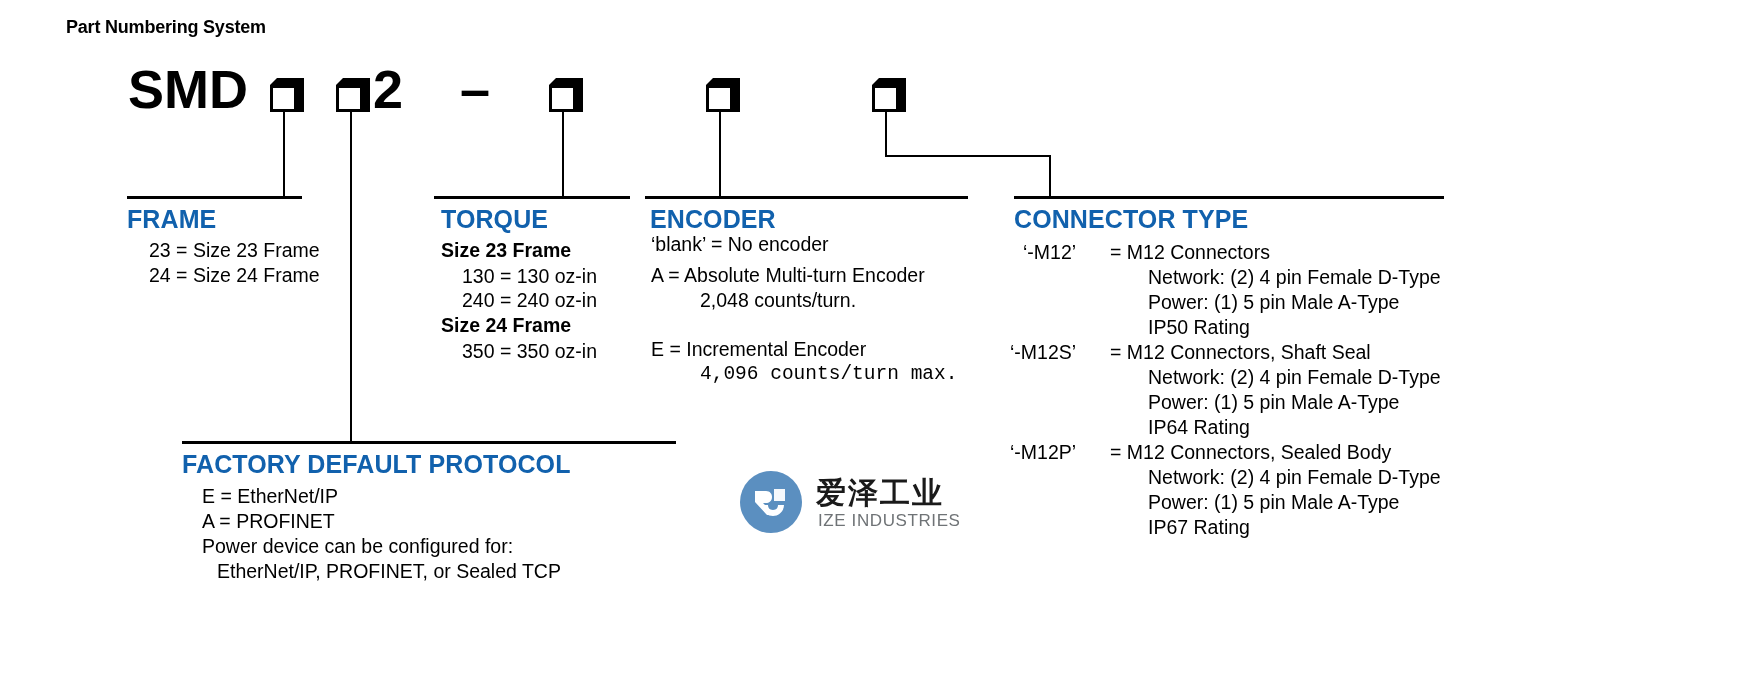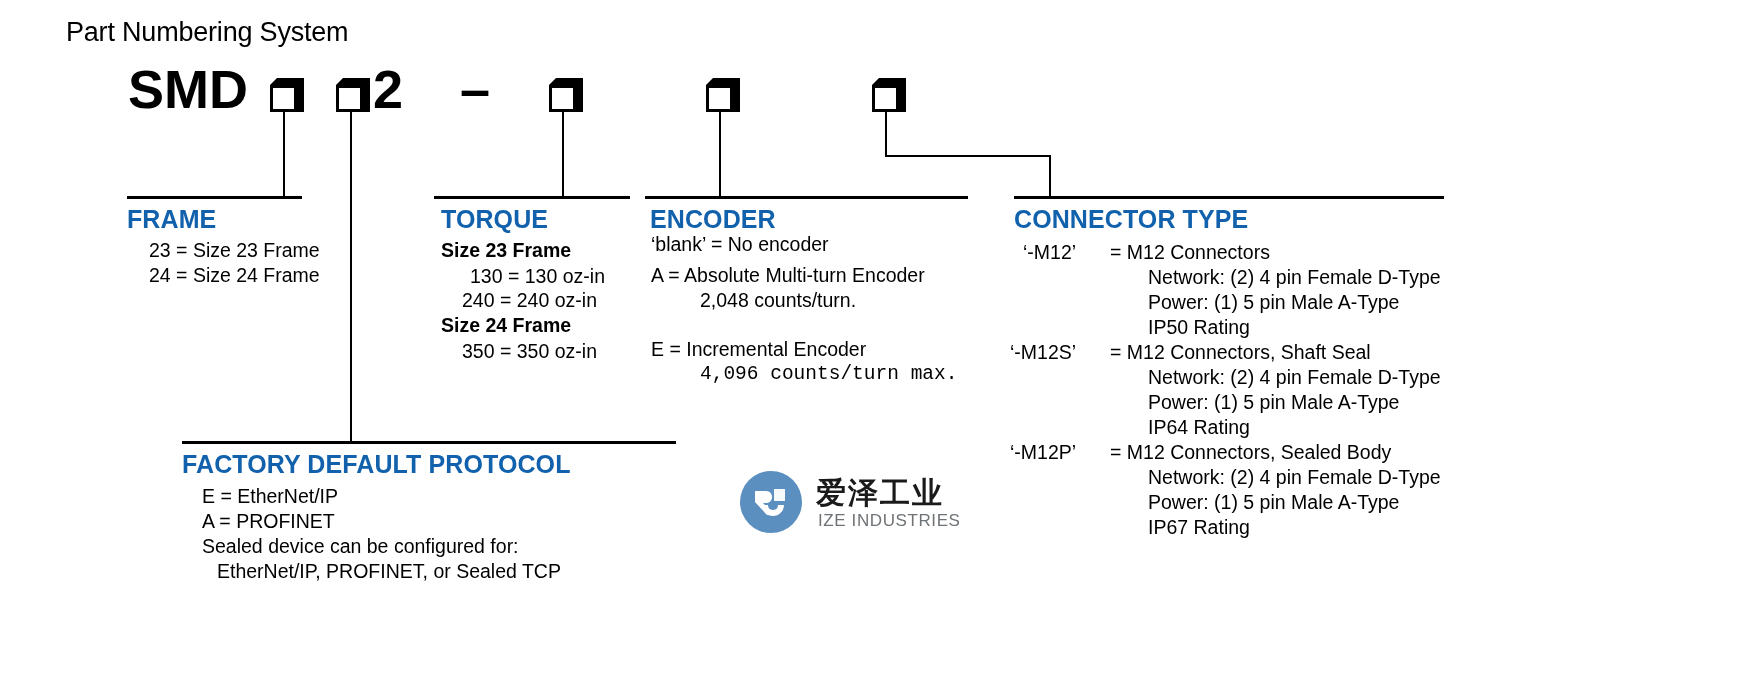--- a/index.html
+++ b/index.html
@@ -17,22 +17,22 @@
     height: 689px;
     overflow: hidden;
     background: #ffffff;
   }
 
   
   .title {
     position: absolute;
     left: 66px;
     top: 17px;
-    font-size: 27px;
-    font-weight: normal;
+    font-size: 18px;
+    font-weight: bold;
     letter-spacing: -0.2px;
     color: #000;
     white-space: nowrap;
   }
 
   
   .pn-smd {
     position: absolute;
     left: 128px;
     top: 62px;
@@ -252,21 +252,21 @@
   <div class="hline" style="left:885px; top:155px; width:166px;"></div>
   <div class="vline" style="left:1049px; top:155px; height:42px;"></div>
   <div class="rule" style="left:1014px; top:196px; width:430px;"></div>
 
   <div class="sec-head" style="left:127px; top:205px;">FRAME</div>
   <div class="txt" style="left:149px; top:238px;">23 = Size 23 Frame</div>
   <div class="txt" style="left:149px; top:263px;">24 = Size 24 Frame</div>
 
   <div class="sec-head" style="left:441px; top:205px;">TORQUE</div>
   <div class="txt bold" style="left:441px; top:238px;">Size 23 Frame</div>
-  <div class="txt" style="left:462px; top:264px;margin-left:8px;">130 = 130 oz-in</div>
+  <div class="txt" style="left:462px; top:264px;">130 = 130 oz-in</div>
   <div class="txt" style="left:462px; top:288px;">240 = 240 oz-in</div>
   <div class="txt bold" style="left:441px; top:313px;">Size 24 Frame</div>
   <div class="txt" style="left:462px; top:339px;">350 = 350 oz-in</div>
 
   <div class="sec-head" style="left:650px; top:205px;">ENCODER</div>
   <div class="txt" style="left:651px; top:232px;">‘blank’ = No encoder</div>
   <div class="txt" style="left:651px; top:263px;">A = Absolute Multi-turn Encoder</div>
   <div class="txt" style="left:700px; top:288px;">2,048 counts/turn.</div>
   <div class="txt" style="left:651px; top:337px;">E = Incremental Encoder</div>
   <div class="txt" style="left:700px; top:362px;font-family:Liberation Mono, monospace;">4,096 counts/turn max.</div>
@@ -287,21 +287,21 @@
 
   <div class="txt" style="left:1010px; top:440px;">‘-M12P’</div>
   <div class="txt" style="left:1110px; top:440px;">= M12 Connectors, Sealed Body</div>
   <div class="txt" style="left:1148px; top:465px;">Network: (2) 4 pin Female D-Type</div>
   <div class="txt" style="left:1148px; top:490px;">Power: (1) 5 pin Male A-Type</div>
   <div class="txt" style="left:1148px; top:515px;">IP67 Rating</div>
 
   <div class="sec-head" style="left:182px; top:450px;">FACTORY DEFAULT PROTOCOL</div>
   <div class="txt" style="left:202px; top:484px;">E = EtherNet/IP</div>
   <div class="txt" style="left:202px; top:509px;">A = PROFINET</div>
-  <div class="txt" style="left:202px; top:534px;">Sealed device can be configured for:</div>
+  <div class="txt" style="left:202px; top:534px;">Power device can be configured for:</div>
   <div class="txt" style="left:217px; top:559px;">EtherNet/IP, PROFINET, or Sealed TCP</div>
 
   <div class="logo-wrap">
     <svg class="logo-mark" viewBox="0 0 62 62">
       <circle cx="31" cy="31" r="31" fill="#5b8fc0"></circle>
       <path d="M17 20 L26 20 C30 20 32 23 32 26 C32 30 29 32 26 32 L23 32 L35 44 L27 44 L15 31 L15 20 Z" fill="#ffffff"></path>
       <path d="M34 18 L45 18 L45 24 L39 24 L45 24 L45 30 L34 30 Z" fill="#ffffff" opacity="0.95"></path>
       <path d="M22 34 C22 40 27 45 33 45 C39 45 44 40 44 34 L38 34 C38 37 36 39 33 39 C30 39 28 37 28 34 Z" fill="#ffffff"></path>
     </svg>
     <div class="logo-cn">爱泽工业</div>

